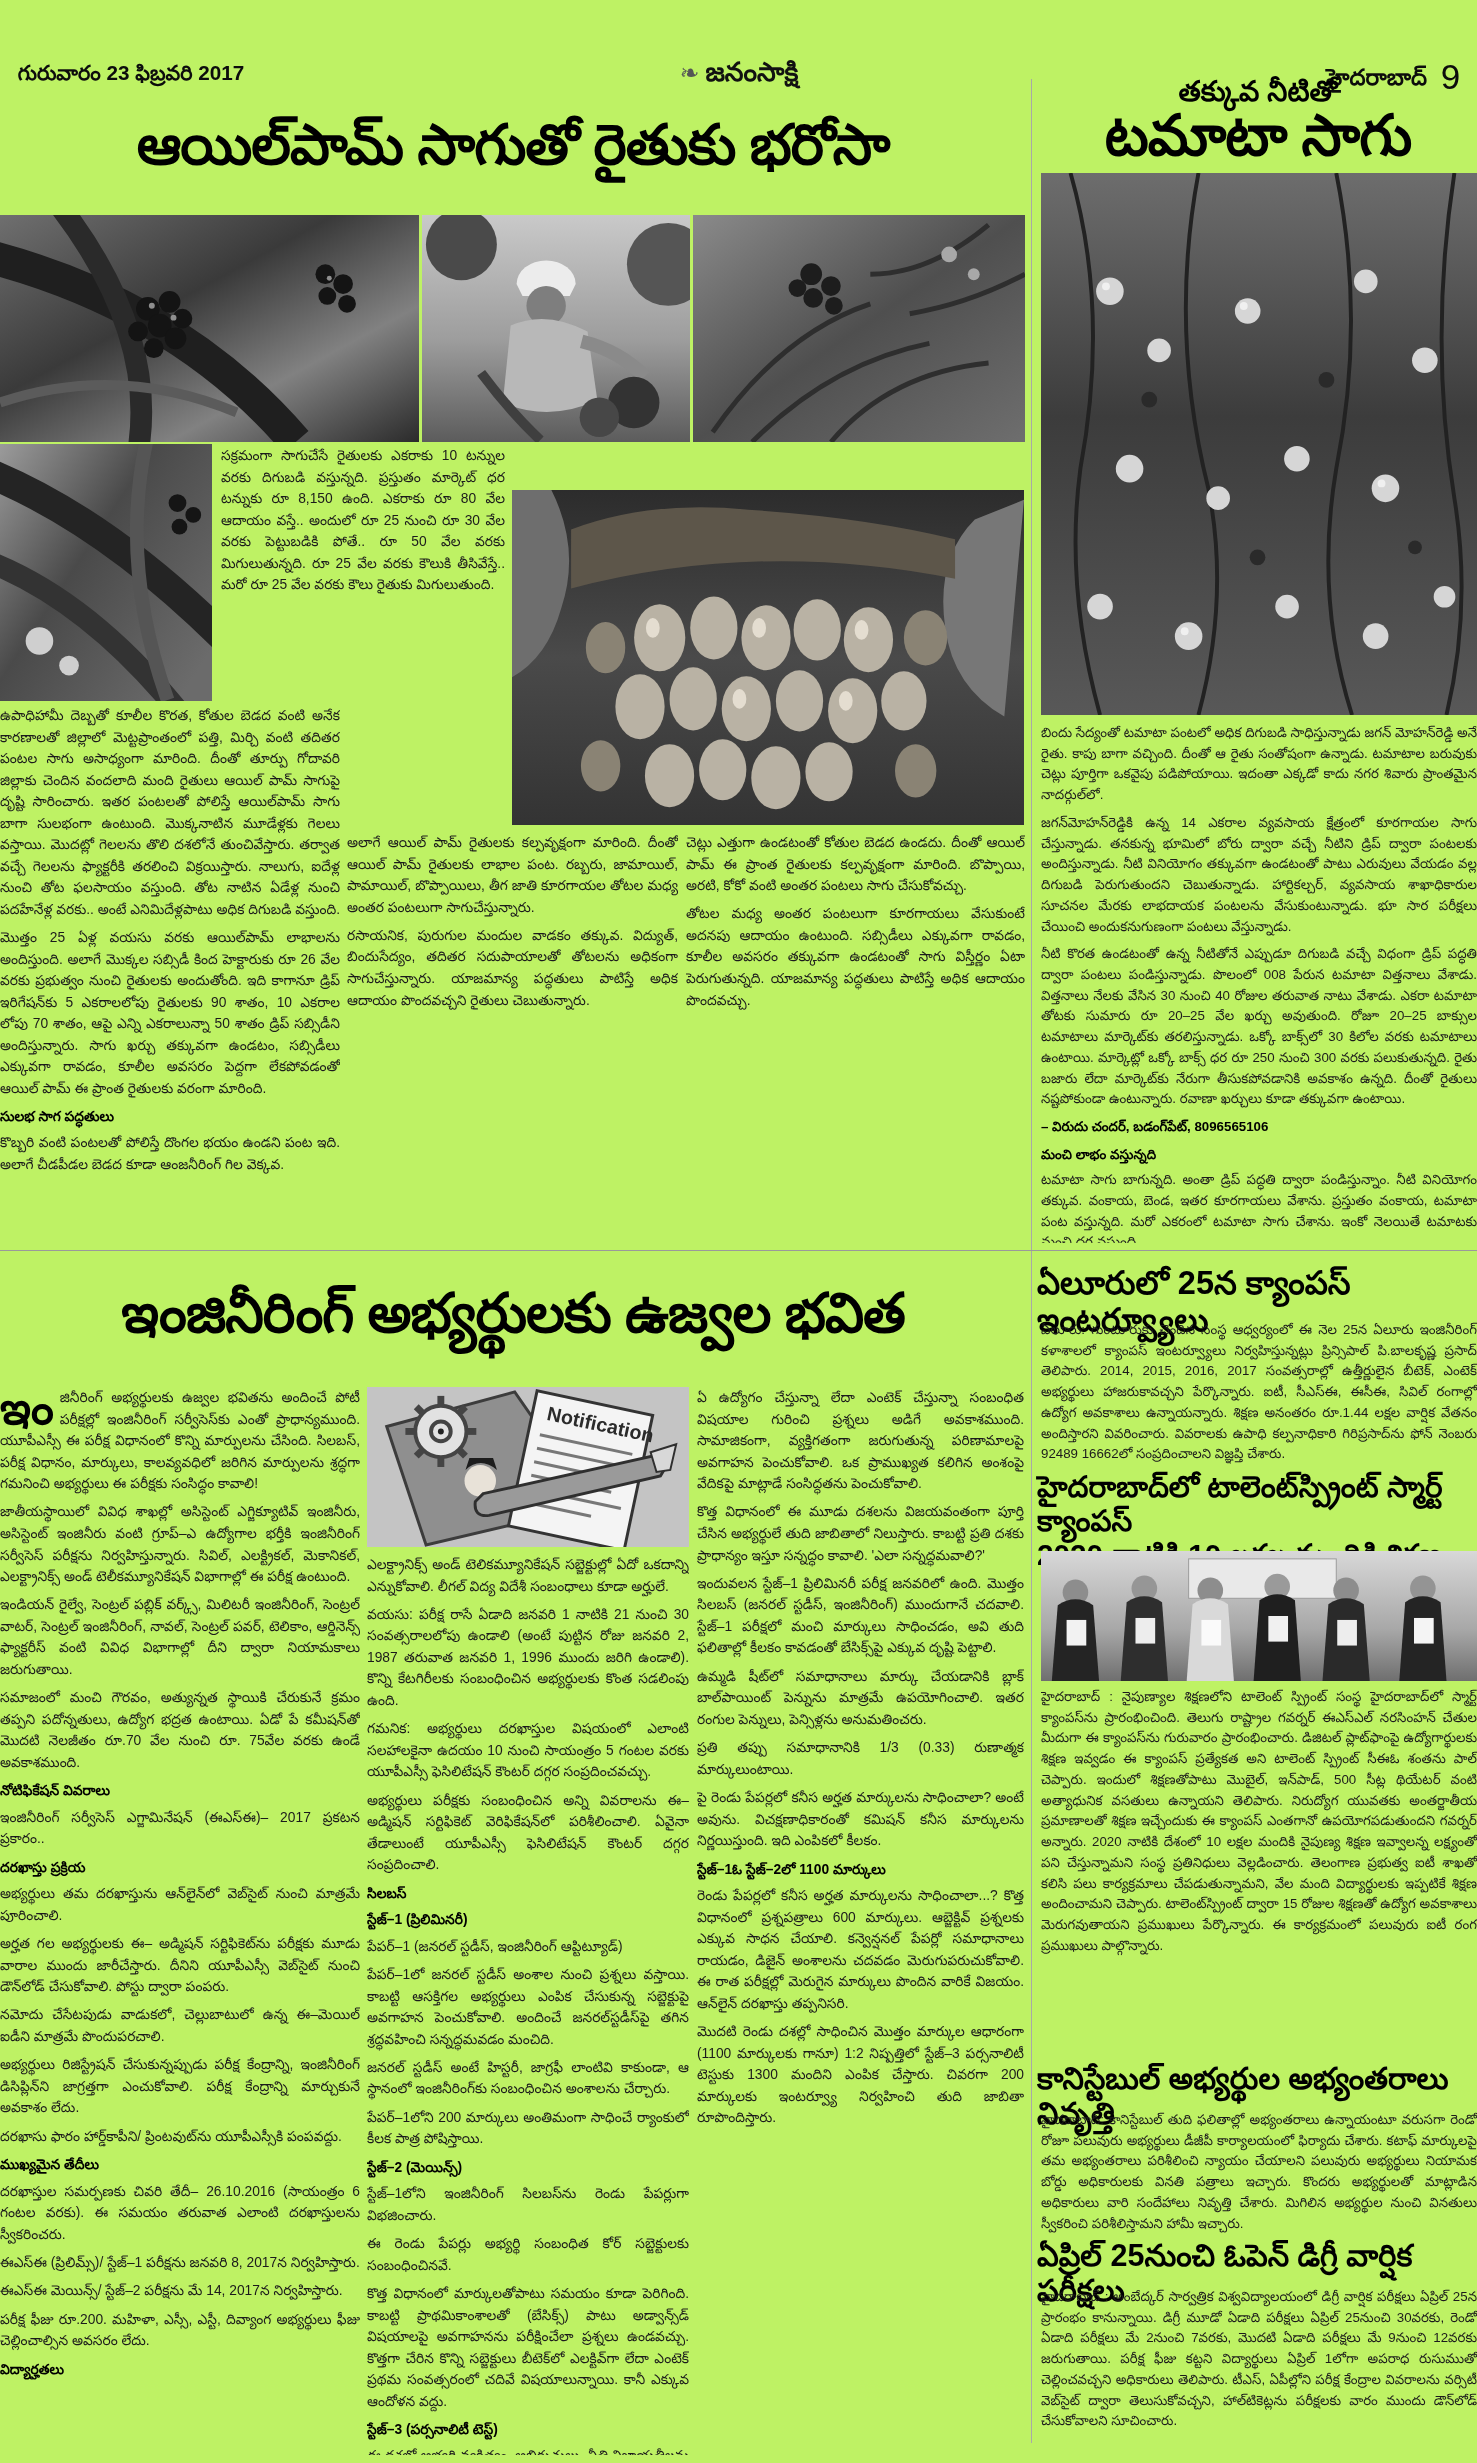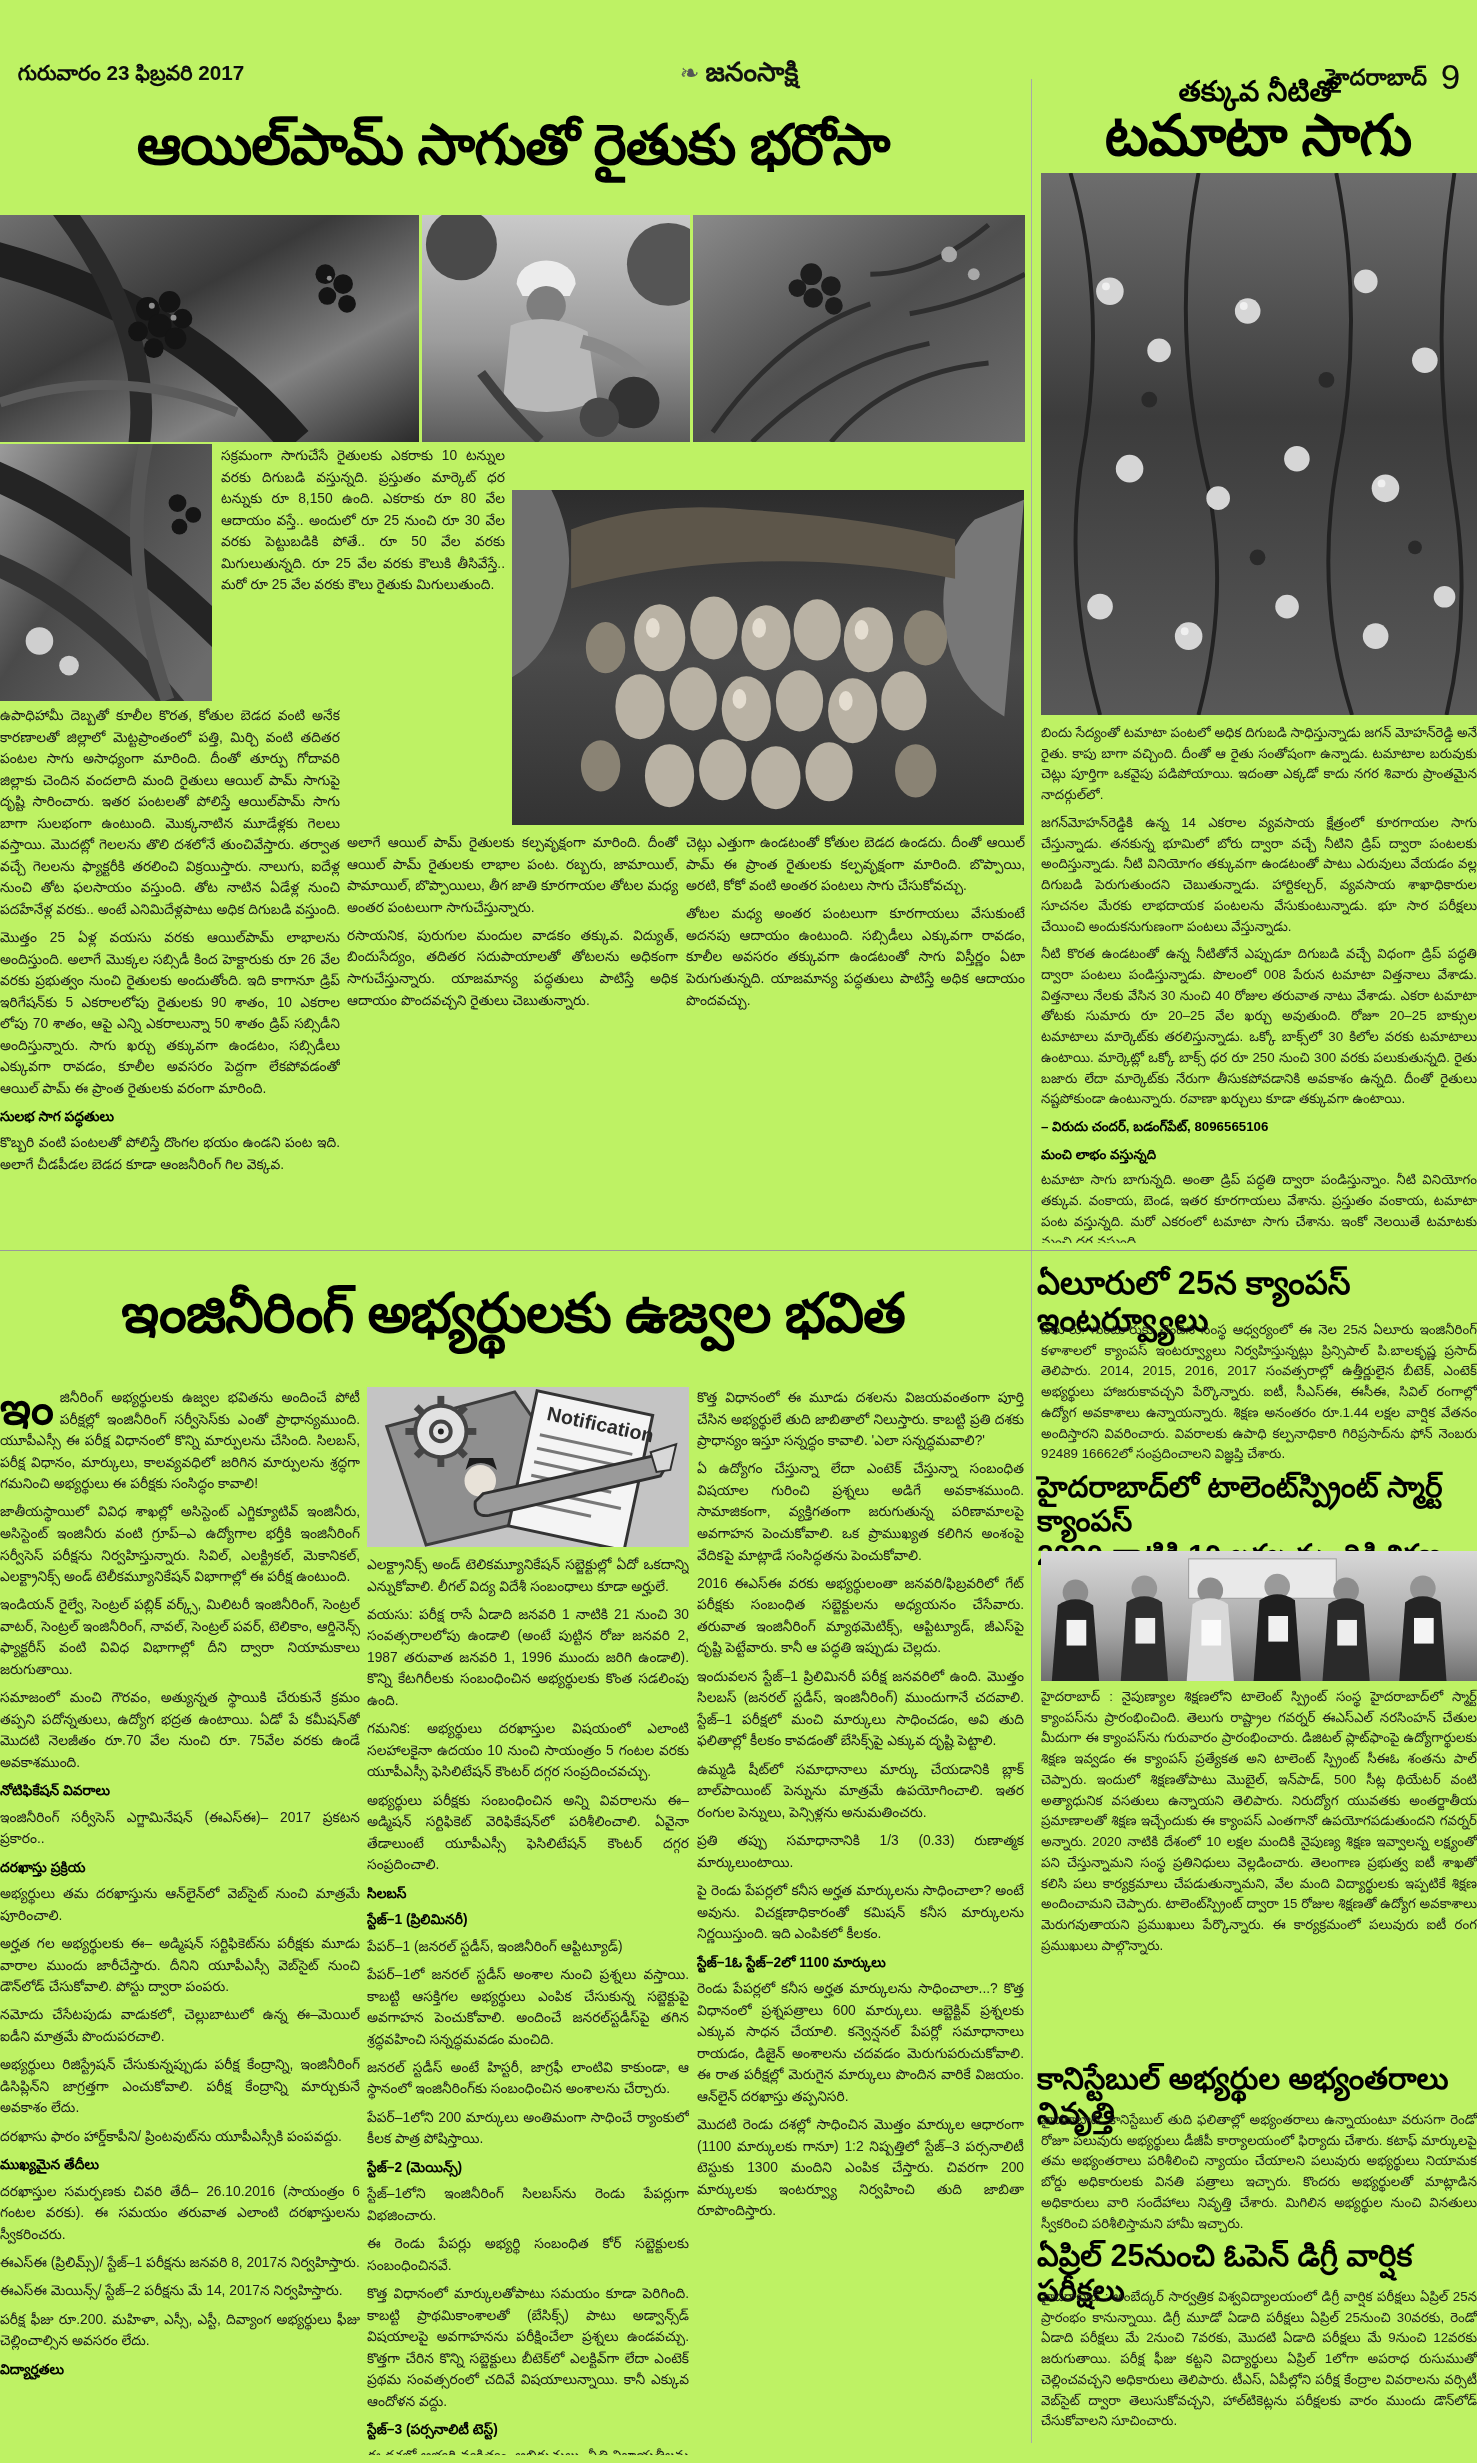--- a/index.html
+++ b/index.html
@@ -362,23 +362,22 @@
       <p class="">జనరల్ స్టడీస్ అంటే హిస్టరీ, జాగ్రఫీ లాంటివి కాకుండా, ఆ స్థానంలో ఇంజినీరింగ్‌కు సంబంధించిన అంశాలను చేర్చారు.</p>
       <p class="">పేపర్–1లోని 200 మార్కులు అంతిమంగా సాధించే ర్యాంకులో కీలక పాత్ర పోషిస్తాయి.</p>
       <p class="sub">స్టేజ్–2 (మెయిన్స్)</p>
       <p class="">స్టేజ్–1లోని ఇంజినీరింగ్ సిలబస్‌ను రెండు పేపర్లుగా విభజించారు.</p>
       <p class="">ఈ రెండు పేపర్లు అభ్యర్థి సంబంధిత కోర్ సబ్జెక్టులకు సంబంధించినవే.</p>
       <p class="">కొత్త విధానంలో మార్కులతోపాటు సమయం కూడా పెరిగింది. కాబట్టి ప్రాథమికాంశాలతో (బేసిక్స్) పాటు అడ్వాన్స్‌డ్ విషయాలపై అవగాహనను పరీక్షించేలా ప్రశ్నలు ఉండవచ్చు. కొత్తగా చేరిన కొన్ని సబ్జెక్టులు బీటెక్‌లో ఎలక్టివ్‌గా లేదా ఎంటెక్ ప్రథమ సంవత్సరంలో చదివే విషయాలున్నాయి. కానీ ఎక్కువ ఆందోళన వద్దు.</p>
       <p class="sub">స్టేజ్–3 (పర్సనాలిటీ టెస్ట్)</p>
       <p class="">ఈ దశలో అభ్యర్థి వ్యక్తిత్వం, అభిరుచులు, నీతి నిజాయతీలను పరిశీలిస్తారు. ప్రభుత్వ పథకాలు, సమకాలీన అంశాలపై అవగాహన అవసరం.</p>
     </div>
   <div class="abs tcol" style="left:697px;top:1387px;width:327px;height:1069px;">
+      <p class="">ఏ ఉద్యోగం చేస్తున్నా లేదా ఎంటెక్ చేస్తున్నా సంబంధిత విషయాల గురించి ప్రశ్నలు అడిగే అవకాశముంది. సామాజికంగా, వ్యక్తిగతంగా జరుగుతున్న పరిణామాలపై అవగాహన పెంచుకోవాలి. ఒక ప్రాముఖ్యత కలిగిన అంశంపై వేదికపై మాట్లాడే సంసిద్ధతను పెంచుకోవాలి.</p>
       <p class="">కొత్త విధానంలో ఈ మూడు దశలను విజయవంతంగా పూర్తి చేసిన అభ్యర్థులే తుది జాబితాలో నిలుస్తారు. కాబట్టి ప్రతి దశకు ప్రాధాన్యం ఇస్తూ సన్నద్ధం కావాలి. 'ఎలా సన్నద్ధమవాలి?'</p>
-      <p class="">ఏ ఉద్యోగం చేస్తున్నా లేదా ఎంటెక్ చేస్తున్నా సంబంధిత విషయాల గురించి ప్రశ్నలు అడిగే అవకాశముంది. సామాజికంగా, వ్యక్తిగతంగా జరుగుతున్న పరిణామాలపై అవగాహన పెంచుకోవాలి. ఒక ప్రాముఖ్యత కలిగిన అంశంపై వేదికపై మాట్లాడే సంసిద్ధతను పెంచుకోవాలి.</p>
-      <p class="">2016 ఈఎస్ఈ వరకు అభ్యర్థులంతా జనవరి/ఫిబ్రవరిలో గేట్ పరీక్షకు సంబంధిత సబ్జెక్టులను అధ్యయనం చేసేవారు. తరువాత ఇంజినీరింగ్ మ్యాథమెటిక్స్, ఆప్టిట్యూడ్, జీఎస్‌పై దృష్టి పెట్టేవారు. కానీ ఆ పద్ధతి ఇప్పుడు చెల్లదు.</p>
       <p class="">ఇందువలన స్టేజ్–1 ప్రిలిమినరీ పరీక్ష జనవరిలో ఉంది. మొత్తం సిలబస్ (జనరల్ స్టడీస్, ఇంజినీరింగ్) ముందుగానే చదవాలి. స్టేజ్–1 పరీక్షలో మంచి మార్కులు సాధించడం, అవి తుది ఫలితాల్లో కీలకం కావడంతో బేసిక్స్‌పై ఎక్కువ దృష్టి పెట్టాలి.</p>
       <p class="">ఉమ్మడి షీట్‌లో సమాధానాలు మార్కు చేయడానికి బ్లాక్ బాల్‌పాయింట్ పెన్నును మాత్రమే ఉపయోగించాలి. ఇతర రంగుల పెన్నులు, పెన్సిళ్లను అనుమతించరు.</p>
       <p class="">ప్రతి తప్పు సమాధానానికి 1/3 (0.33) రుణాత్మక మార్కులుంటాయి.</p>
       <p class="">పై రెండు పేపర్లలో కనీస అర్హత మార్కులను సాధించాలా? అంటే అవును. విచక్షణాధికారంతో కమిషన్ కనీస మార్కులను నిర్ణయిస్తుంది. ఇది ఎంపికలో కీలకం.</p>
       <p class="sub">స్టేజ్–1ఓ స్టేజ్–2లో 1100 మార్కులు</p>
       <p class="">రెండు పేపర్లలో కనీస అర్హత మార్కులను సాధించాలా...? కొత్త విధానంలో ప్రశ్నపత్రాలు 600 మార్కులు. ఆబ్జెక్టివ్ ప్రశ్నలకు ఎక్కువ సాధన చేయాలి. కన్వెన్షనల్ పేపర్లో సమాధానాలు రాయడం, డిజైన్ అంశాలను చదవడం మెరుగుపరుచుకోవాలి. ఈ రాత పరీక్షల్లో మెరుగైన మార్కులు పొందిన వారికే విజయం. ఆన్‌లైన్ దరఖాస్తు తప్పనిసరి.</p>
       <p class="">మొదటి రెండు దశల్లో సాధించిన మొత్తం మార్కుల ఆధారంగా (1100 మార్కులకు గానూ) 1:2 నిష్పత్తిలో స్టేజ్–3 పర్సనాలిటీ టెస్టుకు 1300 మందిని ఎంపిక చేస్తారు. చివరగా 200 మార్కులకు ఇంటర్వ్యూ నిర్వహించి తుది జాబితా రూపొందిస్తారు.</p>
     </div>
 
   <div class="abs sub-head" style="top:1265px;font-size:32.5px;">ఏలూరులో 25న క్యాంపస్ ఇంటర్వ్యూలు</div>

